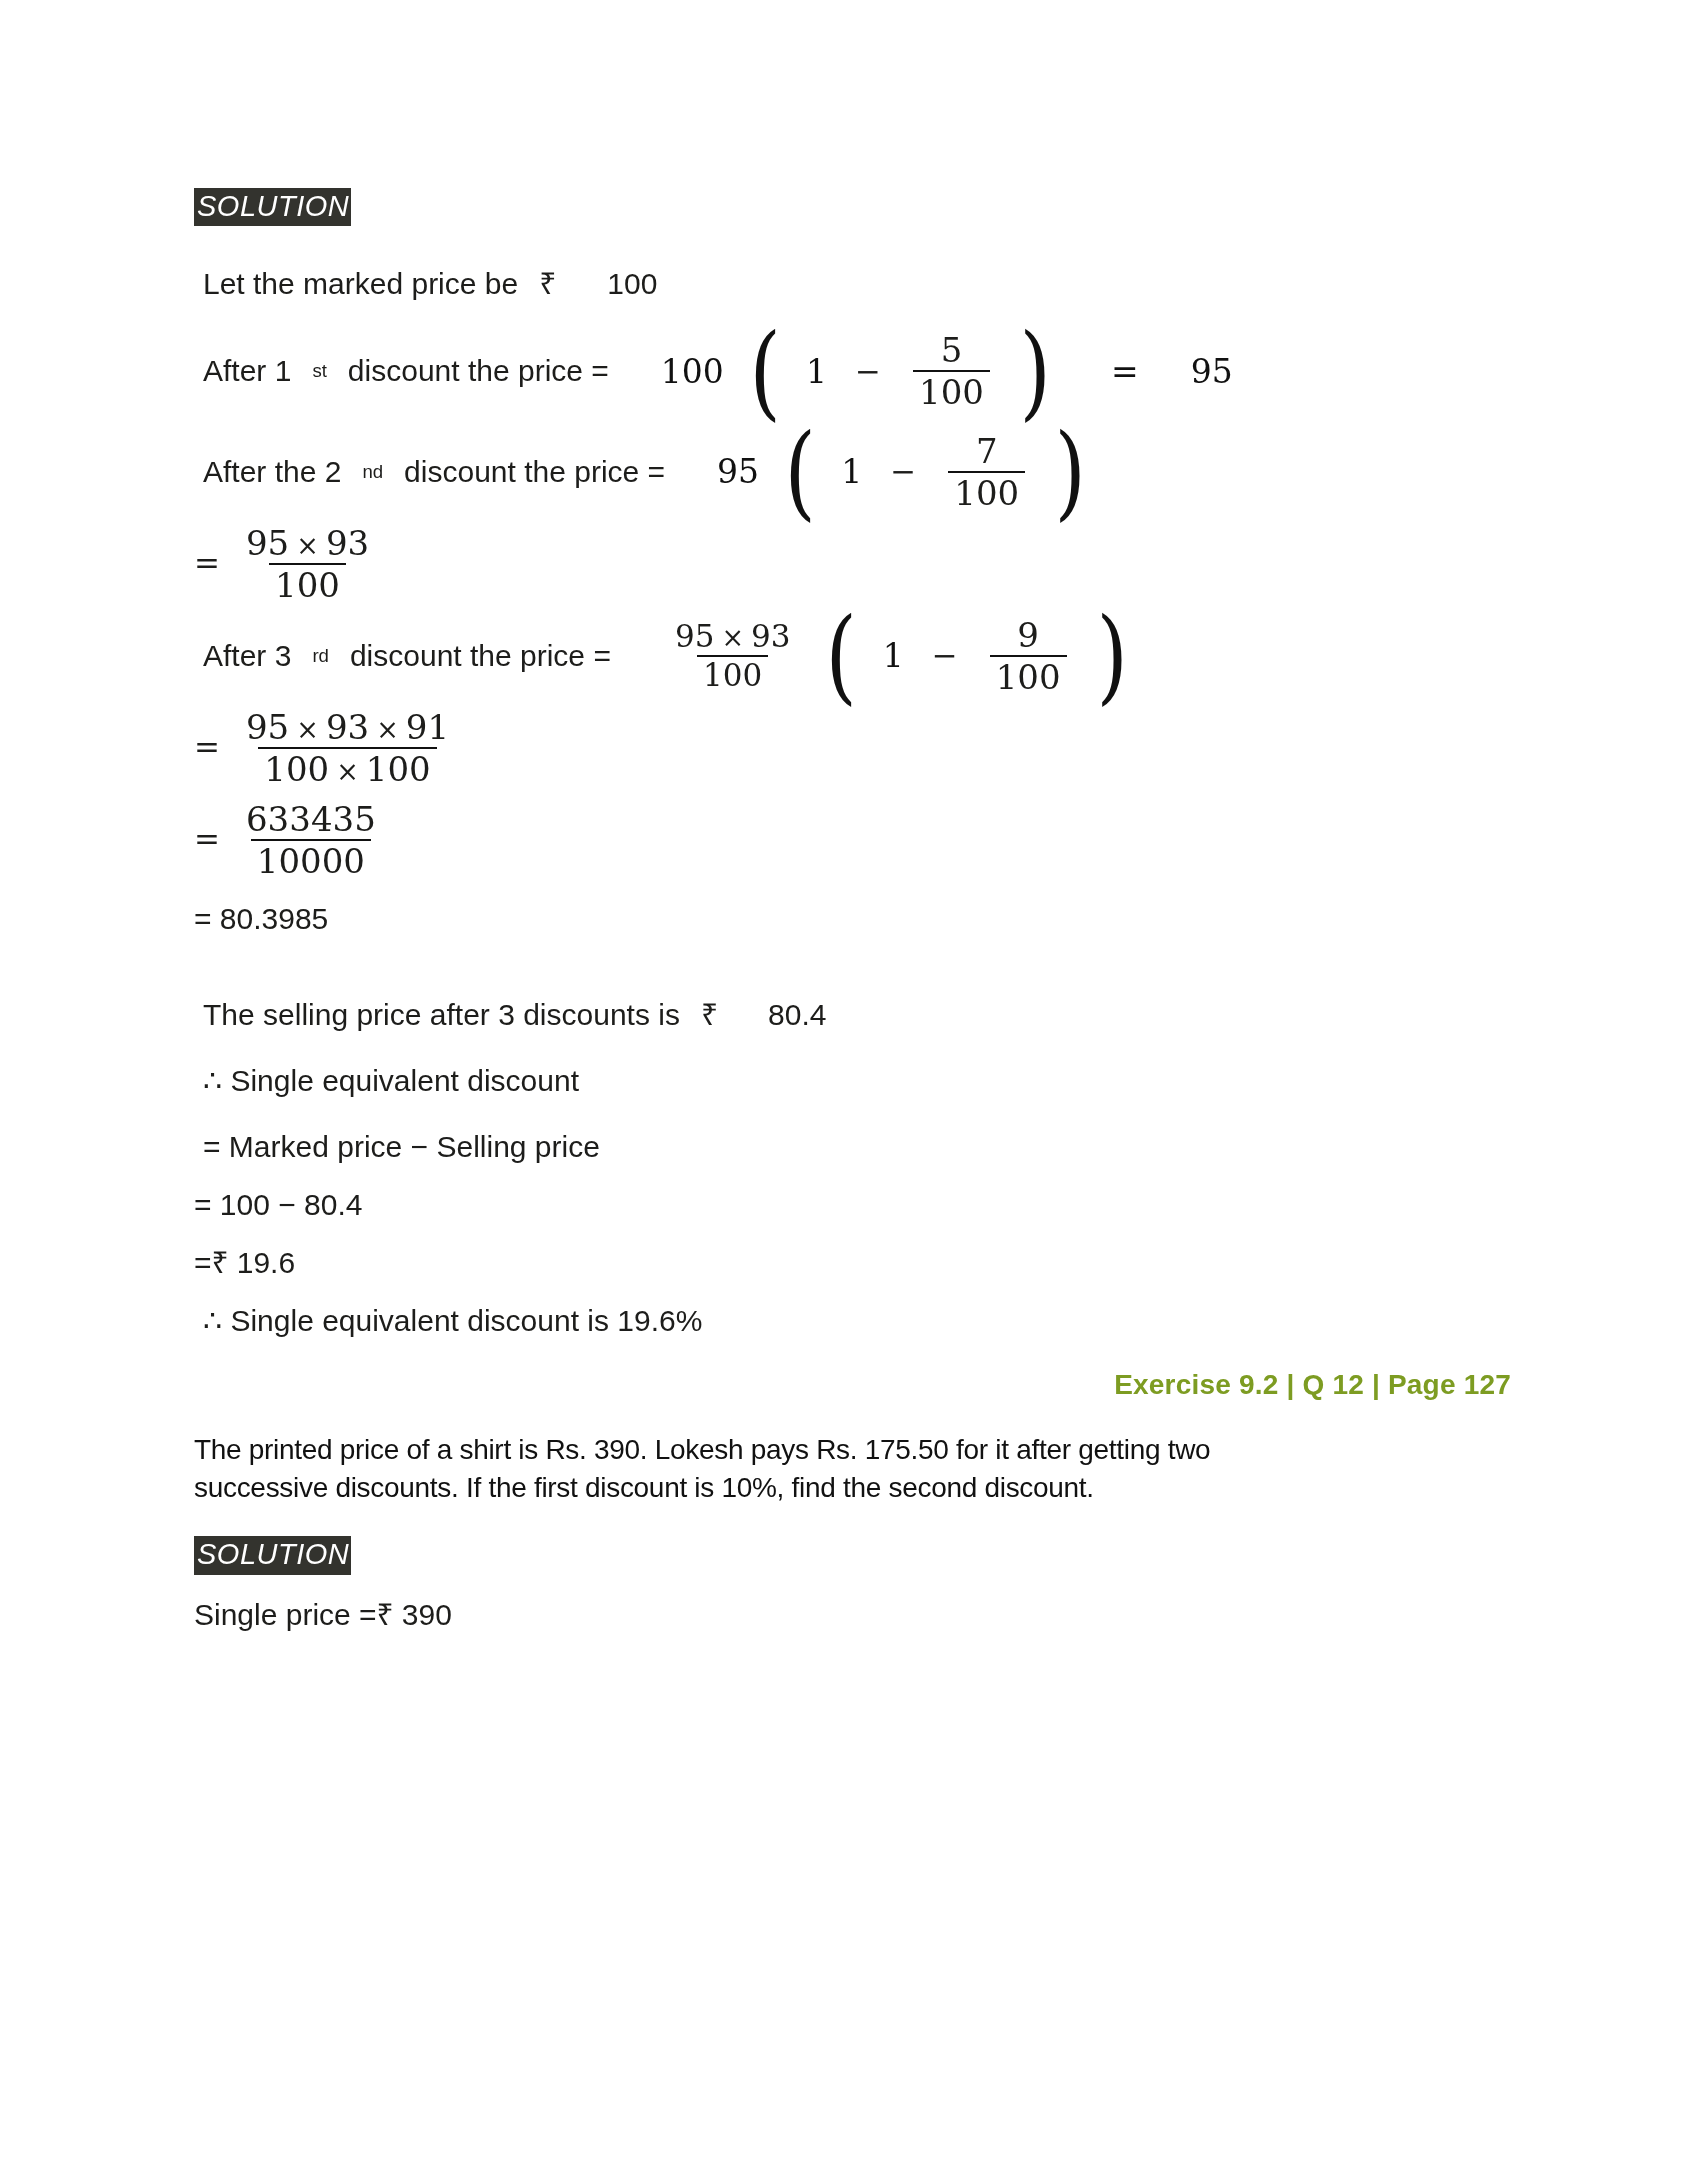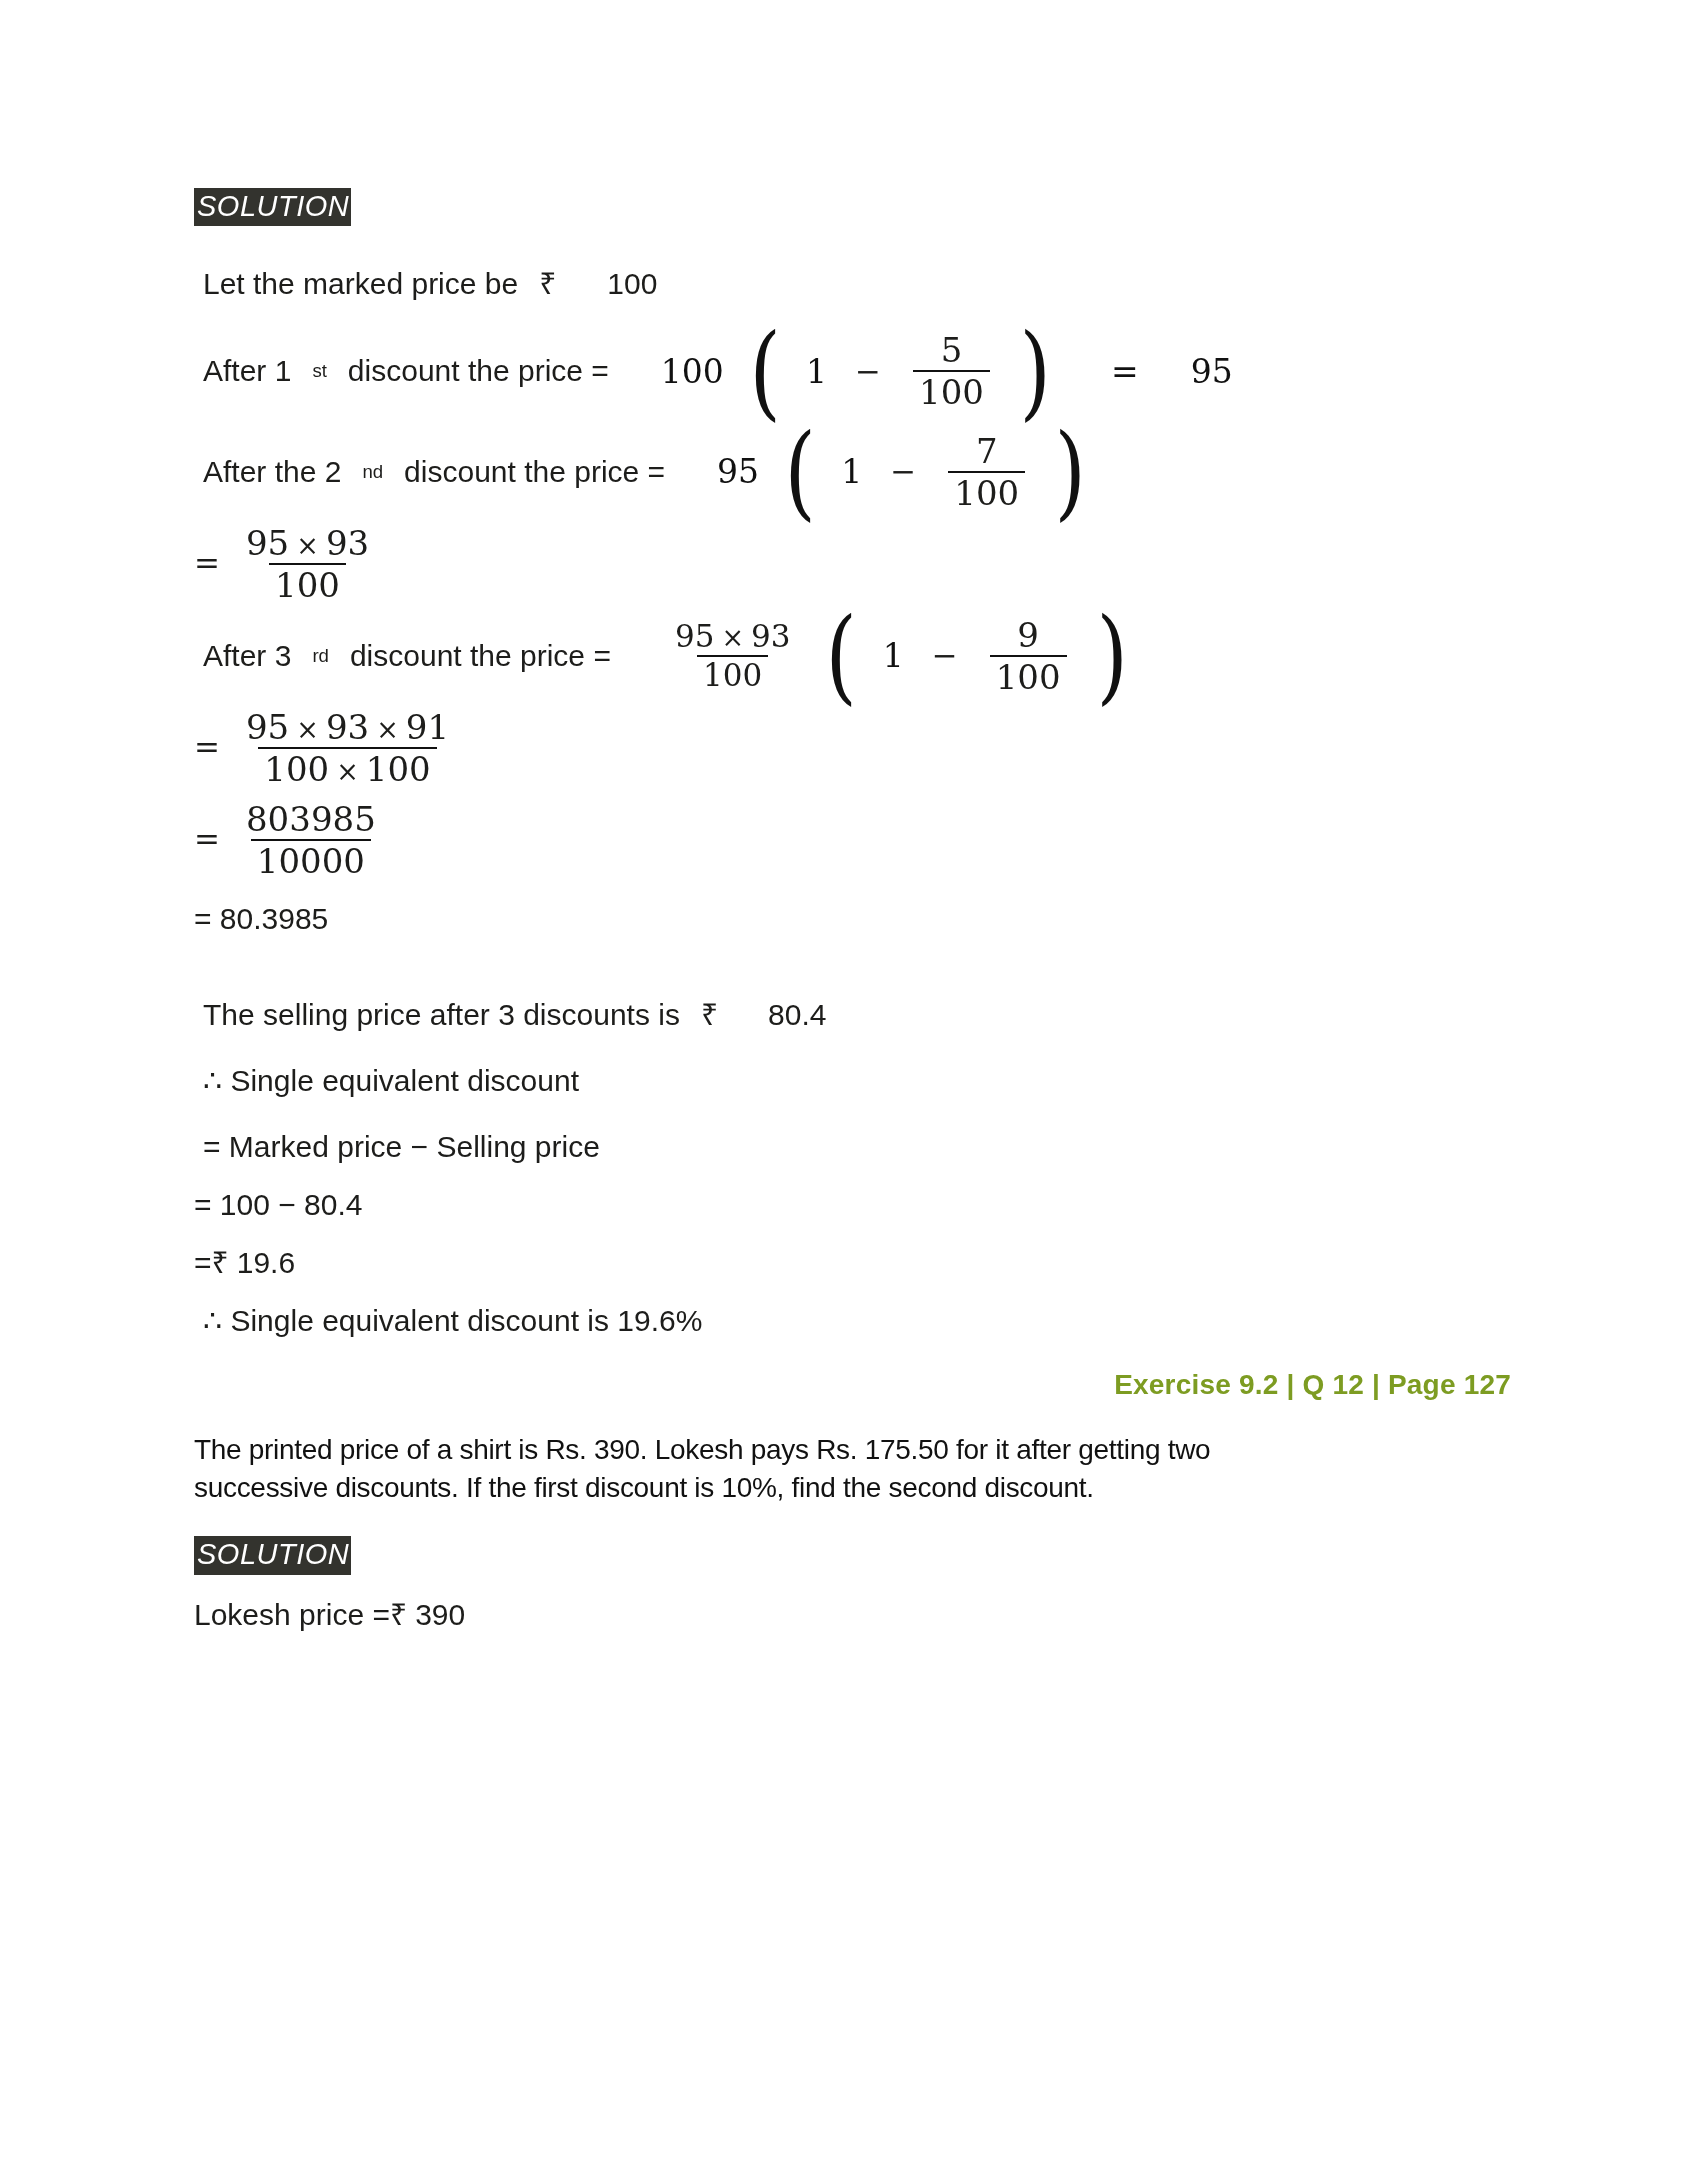--- a/index.html
+++ b/index.html
@@ -260,21 +260,21 @@
         </span>
       </span>
     </div>
 
     <div class="spacer-xs"></div>
 
     <div class="line">
       <span class="eqsign">=</span>
       <span style="width:16px"></span>
       <span class="frac frac-big">
-        <span class="num">803985</span>
+        <span class="num">633435</span>
         <span class="den">10000</span>
       </span>
     </div>
 
     <div class="spacer-s"></div>
 
     <div class="line">= 80.3985</div>
 
     <div class="spacer-m"></div>
 
@@ -326,21 +326,21 @@
 
     <div class="spacer-m"></div>
 
     <div>
       <span class="solution-badge">SOLUTION</span>
     </div>
 
     <div class="spacer-s"></div>
 
     <div class="line">
-      <span>Lokesh price = </span>
+      <span>Single price = </span>
       <span class="rupee">₹</span>
       <span style="width:8px"></span>
       <span>390</span>
     </div>
 
   </div>
 </div>
 
 
 </body></html>

